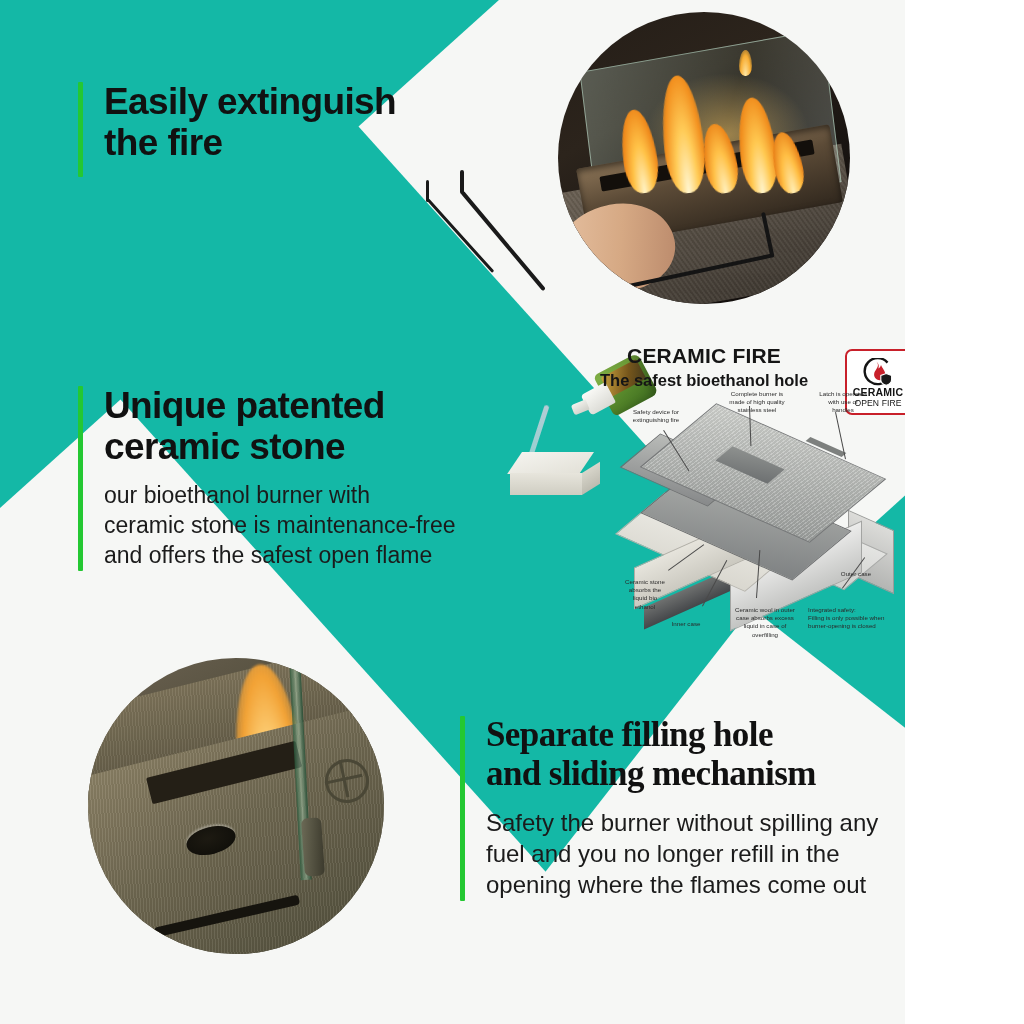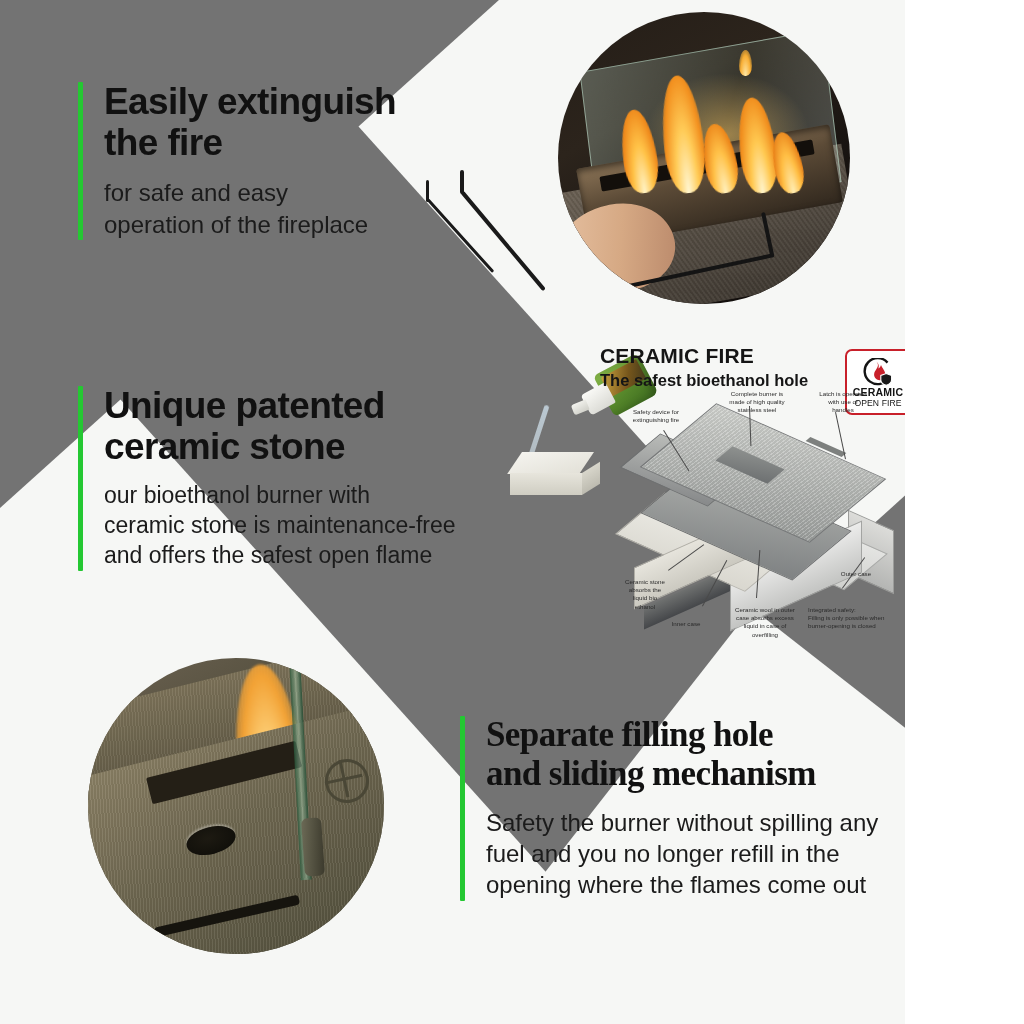--- a/index.html
+++ b/index.html
@@ -10,21 +10,21 @@
     width: 1024px;
     height: 1024px;
     overflow: hidden;
     font-family: "Liberation Sans", sans-serif;
     background: #ffffff;
   }
   #poster {
     position: relative;
     width: 905px;
     height: 1024px;
-    background: #737373;
+    background: #14b8a6;
     overflow: hidden;
   }
 
   
   .bg-wedge {
     position: absolute;
     background: #f6f7f5;
     pointer-events: none;
   }
   .wedge-tr {
@@ -384,21 +384,21 @@
   .stone-side {
     position: absolute;
     left: 60px; top: 21px;
     width: 18px; height: 22px;
     background: linear-gradient(180deg, #d8d6cb, #bdbbb0);
     transform: skewY(-32deg);
     transform-origin: 0 0;
   }
 
   
-  #brand { position: absolute; left: 600px; top: 344px; }
+  #brand { position: absolute; left: 600px; top: 344px; text-align: center; }
   .brand-title {
     font-family: "Liberation Sans", sans-serif;
     font-weight: bold;
     font-size: 21px;
     color: #151515;
     letter-spacing: 0.2px;
     margin: 0;
   }
   .brand-sub {
     font-family: "Liberation Sans", sans-serif;
@@ -542,22 +542,20 @@
 <div id="poster">
 
   <div class="bg-wedge wedge-tr"></div>
   <div class="bg-wedge wedge-bl"></div>
   <div class="bg-wedge wedge-br"></div>
 
   <div class="text-block" id="sec1">
     <div class="accent-bar" style="background:#24c832"></div>
     <h2 class="headline" style="white-space:pre-line">Easily extinguish
 the fire</h2>
-    <p class="subline" style="white-space:pre-line">for safe and easy
-operation of the fireplace</p>
   </div>
 
   <div id="rods">
     <div class="rod" style="left:14px; top:18px; width:3.4px; height:22px;"></div>
     <div class="rod" style="left:14px; top:37px; width:3.4px; height:98px; transform:rotate(-42deg); transform-origin:50% 0;"></div>
     <div class="rod" style="left:48px; top:8px; width:3.6px; height:24px;"></div>
     <div class="rod" style="left:48px; top:30px; width:3.6px; height:128px; transform:rotate(-40deg); transform-origin:50% 0;"></div>
   </div>
 
   <div class="photo-circle" id="photo-burner-flames">

